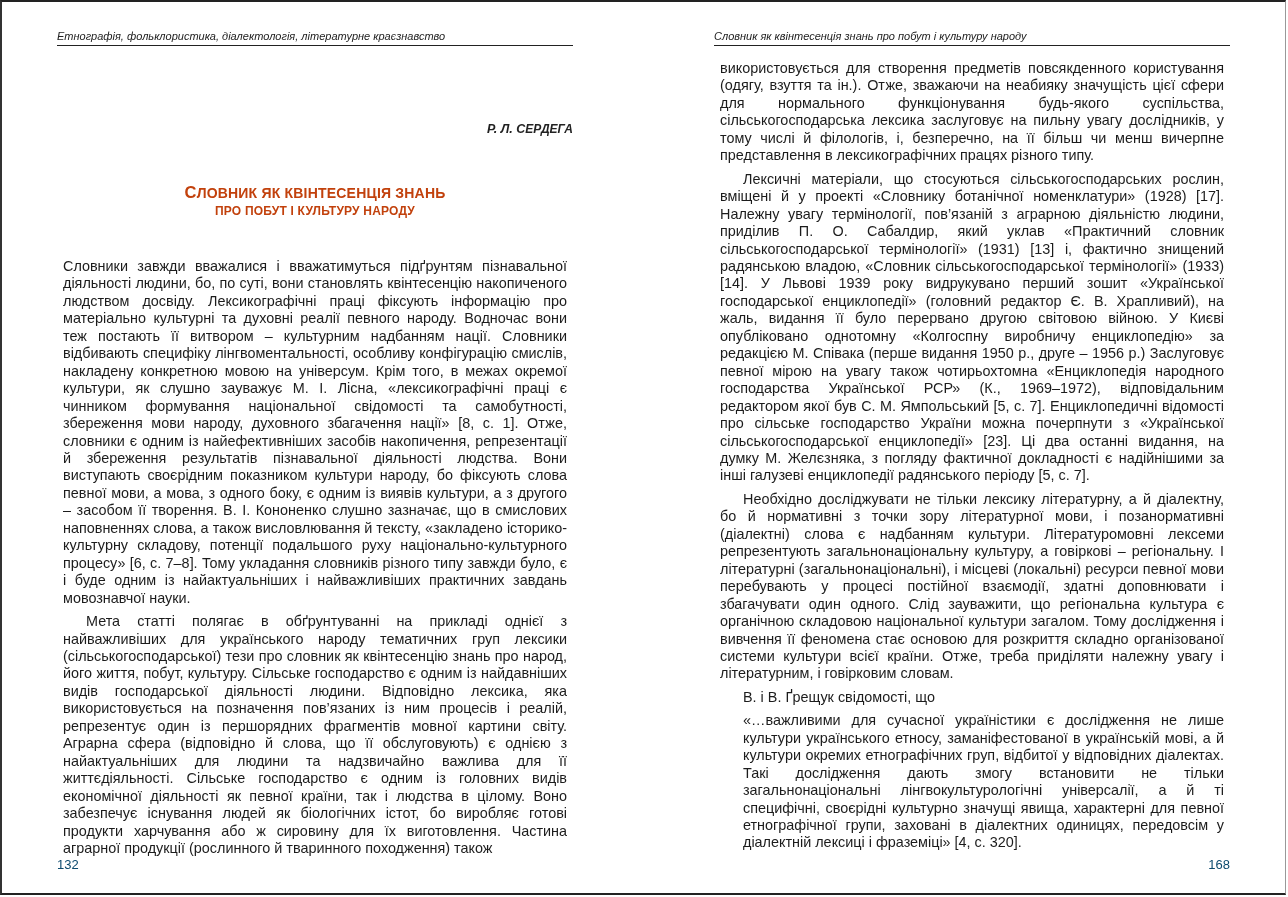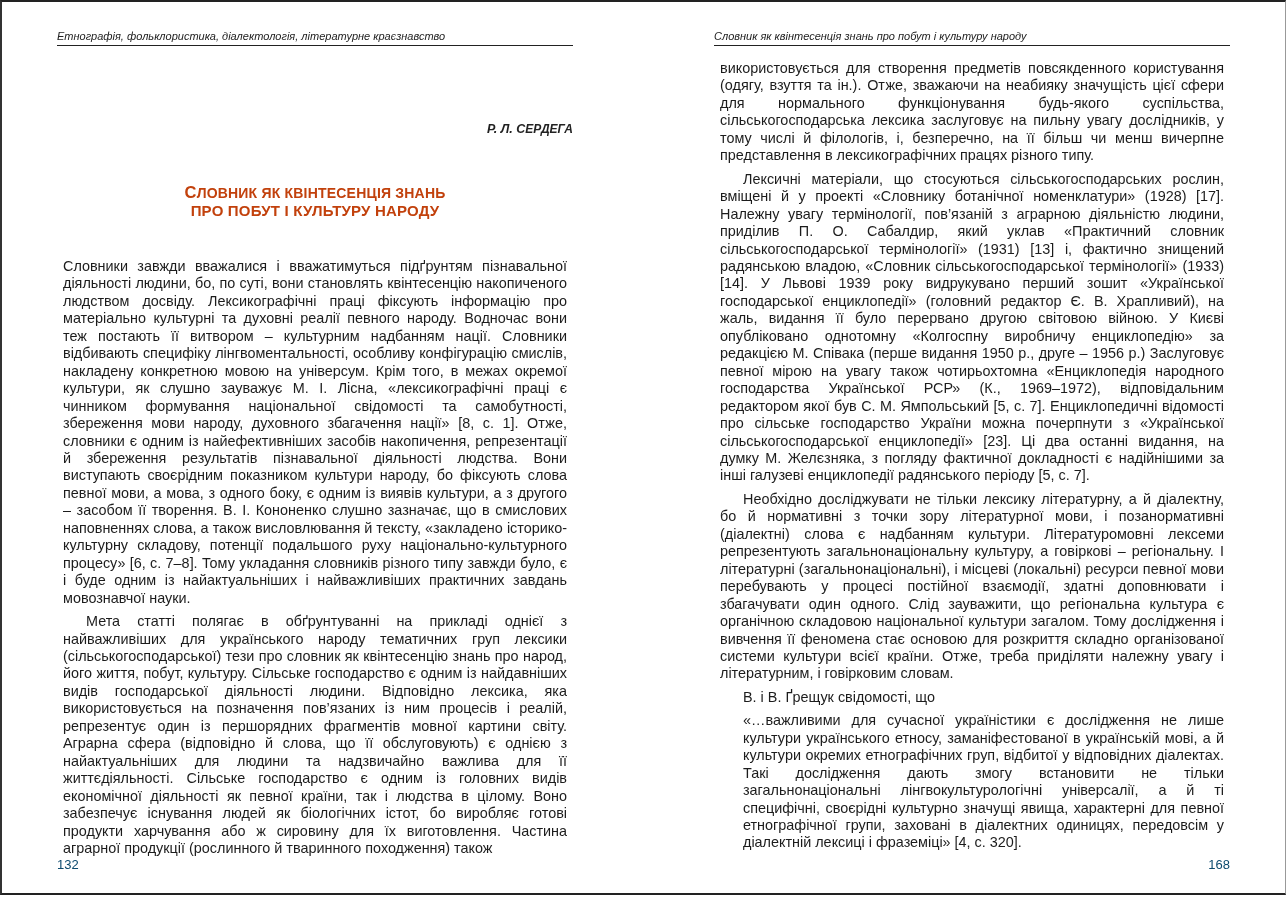--- a/index.html
+++ b/index.html
@@ -25,21 +25,21 @@
     position: absolute; top: 122px; right: 0;
     font-size: 12.5px; font-weight: bold; font-style: italic; color: #222;
   }
   .author .sc { font-size: 12px; }
   .title {
     position: absolute; top: 183px; left: 0; width: 100%; text-align: center;
     font-weight: bold; color: #c2410c; line-height: 18px;
   }
   .title .t1 { font-size: 14px; letter-spacing: 0.2px; }
   .title .t1 .big { font-size: 16.5px; }
-  .title .t2 { font-size: 15px; letter-spacing: 0.2px; }
+  .title .t2 { font-size: 12px; letter-spacing: 0.2px; }
   .body {
     position: absolute; left: 0; width: 516px;
     font-size: 14.4px; line-height: 17.45px; text-align: justify; color: #1c1c1c;
   }
   .page.left .body { top: 252px; }
   .page.right .body { top: 54px; }
   .body p { margin: 6px; text-indent: 0; }
   .body p.ind { text-indent: 23px; }
   .body p.quote { padding-left: 23px; }
   .body p.lead { padding-left: 23px; }

